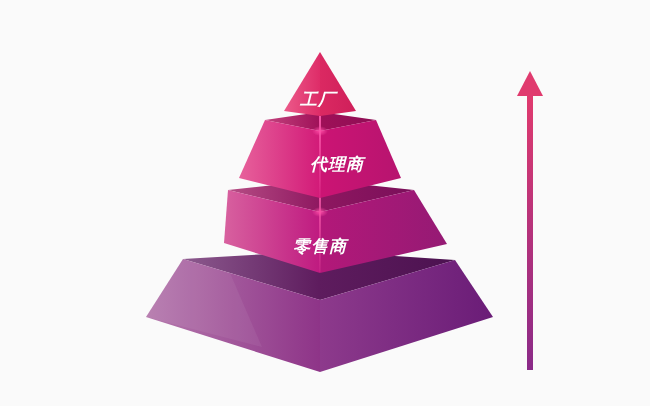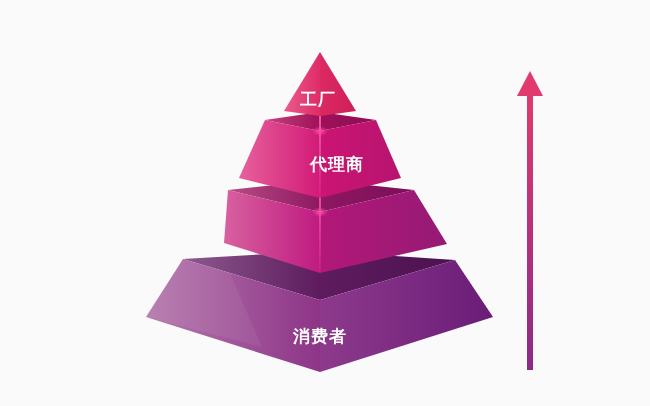--- a/index.html
+++ b/index.html
@@ -1,18 +1,18 @@
 <!DOCTYPE html>
 <html><head>
 <meta charset="utf-8">
 <style>
   html, body { margin:0; padding:0; }
   body { width:650px; height:406px; background:#fafafa; overflow:hidden; position:relative;
          font-family:"DejaVu Sans", "Liberation Sans", sans-serif; }
-  #stage { position:absolute; left:0; top:0; width:650px; height:284px; }
+  #stage { position:absolute; left:0; top:0; width:650px; height:284px;font-style:italic; }
   .tier-label { position:absolute; color:#ffffff; font-size:17px; font-weight:bold; letter-spacing:1px;
                 transform:translateX(-50%); white-space:nowrap; text-shadow:0 0 1px rgba(0,0,0,0.15); }
 </style>
 </head>
 <body>
 
 <div id="stage">
   <svg width="650" height="406" viewBox="0 0 650 406" xmlns="http://www.w3.org/2000/svg">
     <defs>
 
@@ -110,14 +110,14 @@
     </g>
 
     <g>
       <polygon points="530,71 543,96 517,96" fill="#e03a6e"></polygon>
       <rect x="527" y="95" width="6" height="275" fill="url(#gArrow)"></rect>
     </g>
   </svg>
 
   <div class="tier-label" style="left:318px; top:88px;">工厂</div>
   <div class="tier-label" style="left:320px; top:153px;margin-left:17px;">代理商</div>
-  <div class="tier-label" style="left:320px; top:325px;">消费者</div>
+  <div class="tier-label" style="left:320px; top:235px;">零售商</div>
 </div>
 
 </body></html>

